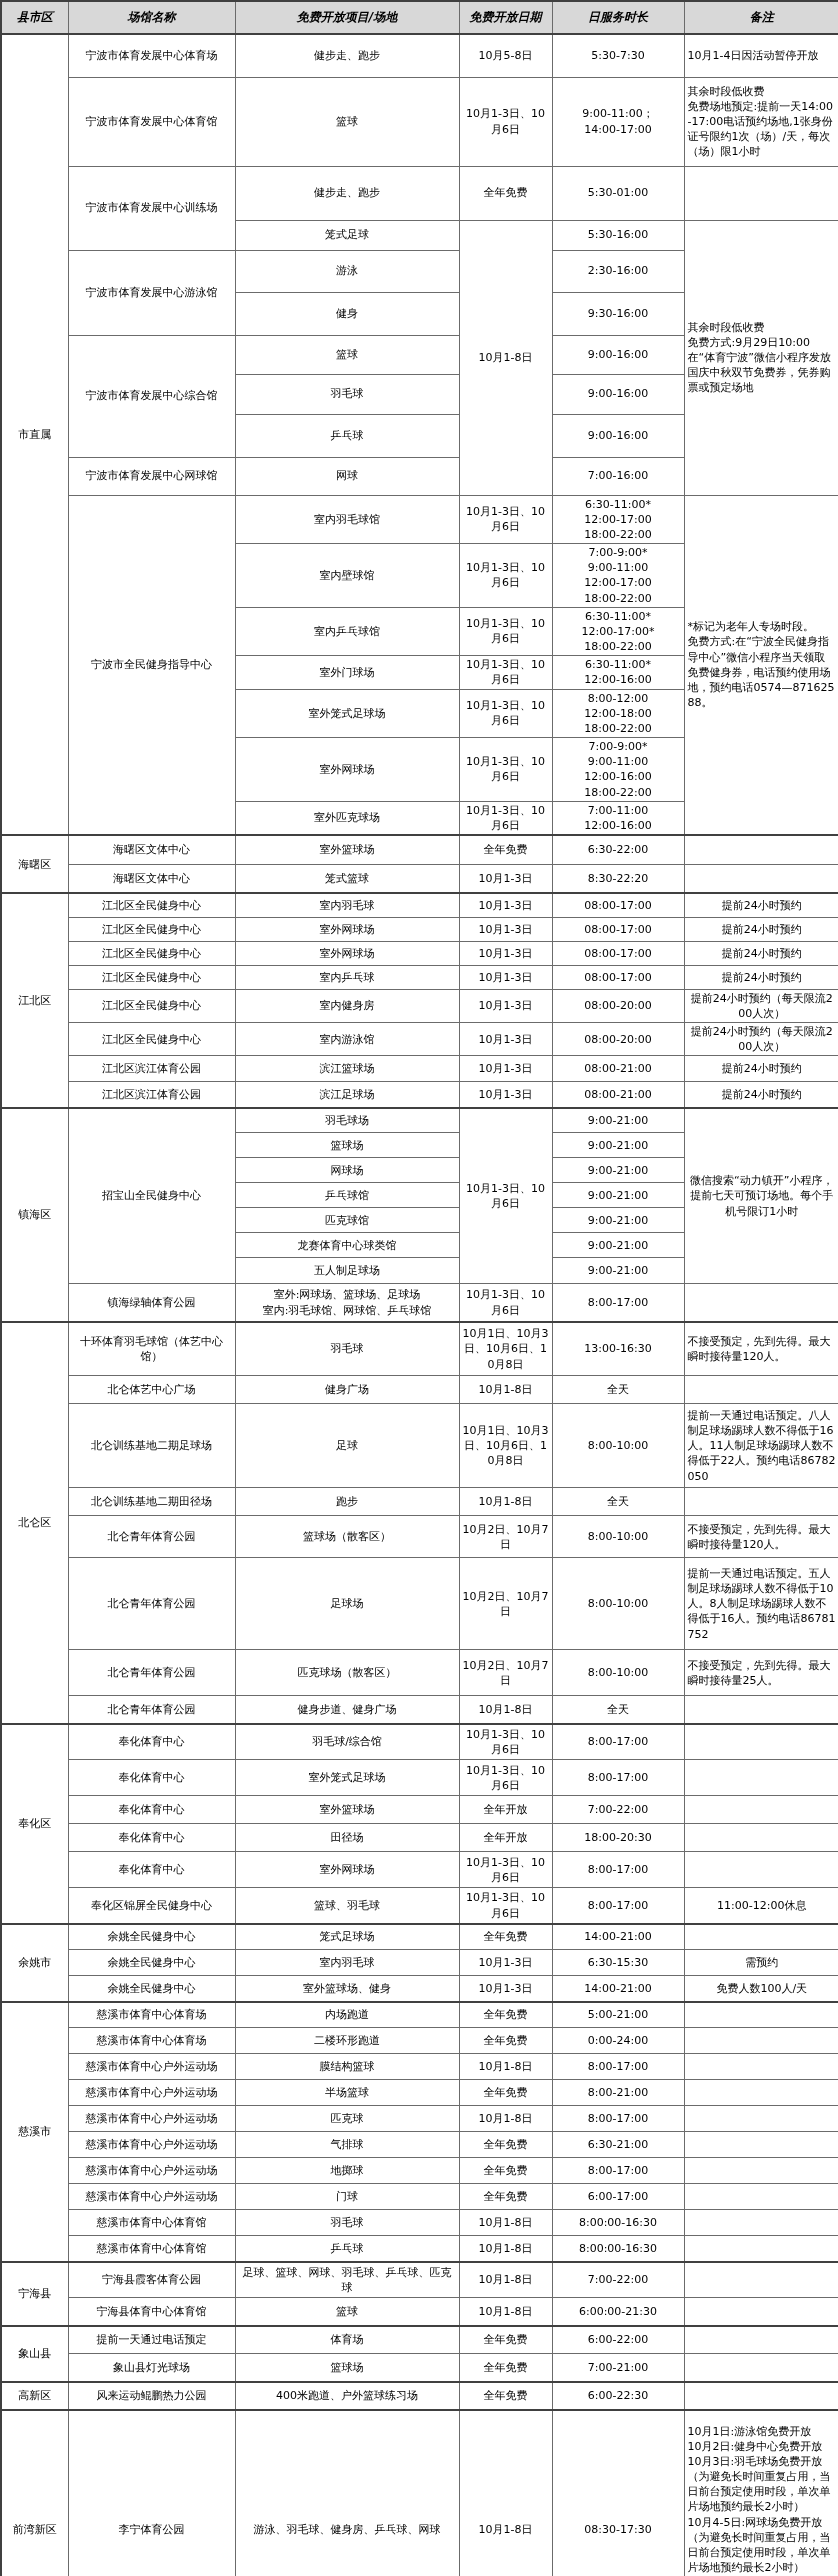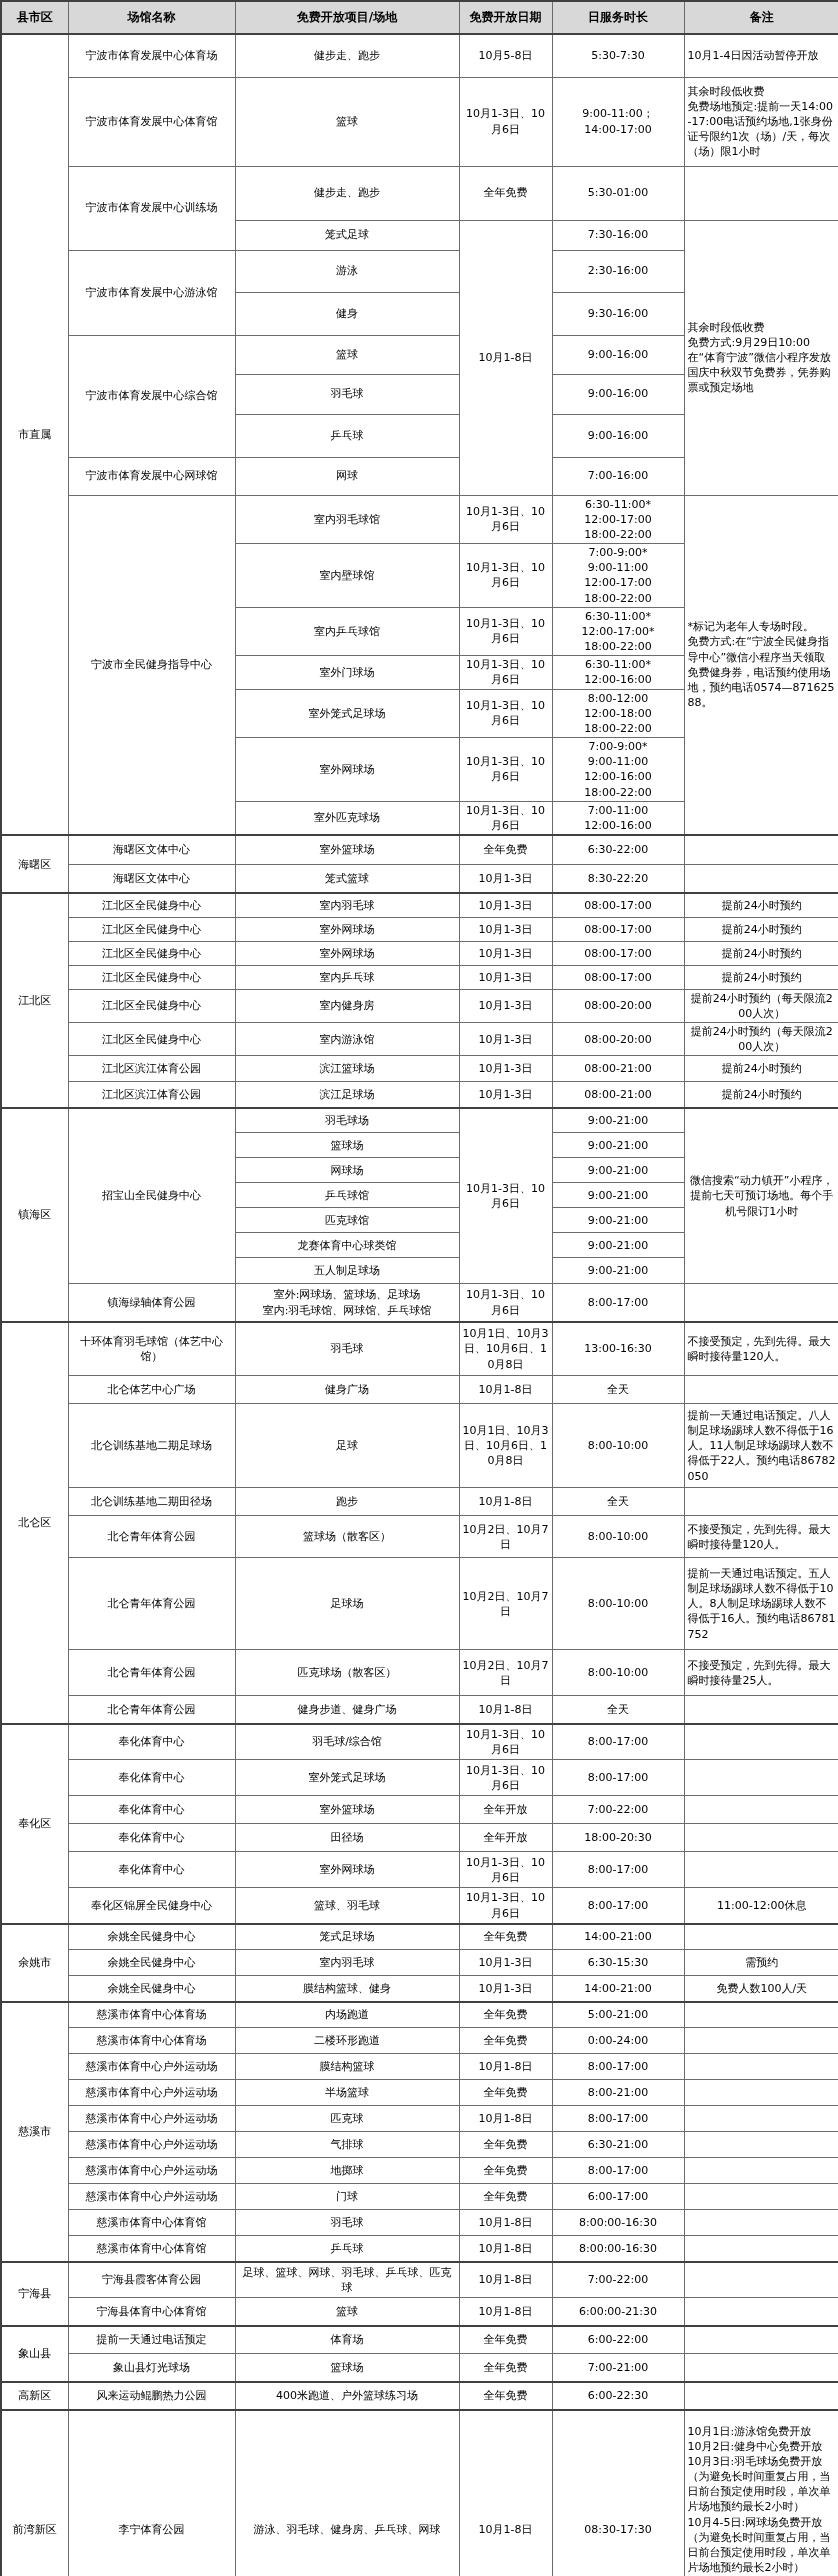--- a/index.html
+++ b/index.html
@@ -1,20 +1,20 @@
 <!DOCTYPE html>
 <html><head>
 <meta charset="utf-8">
 <style>
   html,body{margin:0;padding:0;background:#ffffff;}
   body{font-family:"DejaVu Sans","Liberation Sans",sans-serif;color:#000;}
   .page{width:839px;margin:0 auto;background:#fff;}
   table{border-collapse:collapse;table-layout:fixed;width:839px;border:2px solid #404040;}
   th{background:#d8d8d8;font-size:12px;font-weight:bold;border:1px solid #6b6b6b;
-     border-bottom:2px solid #404040;padding:7px 2px;text-align:center;}
+     border-bottom:2px solid #404040;padding:7px 2px;text-align:center;font-style:italic;}
   td{border:1px solid #6b6b6b;font-size:11px;line-height:1.38;padding:1px 3px;
      text-align:center;vertical-align:middle;white-space:pre-line;word-break:break-all;}
   td.l{text-align:left;}
   tr.sep td{border-top:2px solid #404040;}
 </style>
 </head>
 <body>
 
 <div class="page">
   <table>
@@ -57,21 +57,21 @@
         <tr style="height: 54px;">
           <td rowspan="2">宁波市体育发展中心训练场</td>
           <td>健步走、跑步</td>
           <td>全年免费</td>
           <td>5:30-01:00</td>
           <td></td>
         </tr>
         <tr style="height: 30px;">
           <td>笼式足球</td>
           <td rowspan="7">10月1-8日</td>
-          <td>7:30-16:00</td>
+          <td>5:30-16:00</td>
           <td rowspan="7" class="l">其余时段低收费
 免费方式:9月29日10:00在“体育宁波”微信小程序发放国庆中秋双节免费券，凭券购票或预定场地</td>
         </tr>
         <tr style="height: 42px;">
           <td rowspan="2">宁波市体育发展中心游泳馆</td>
           <td>游泳</td>
           <td>2:30-16:00</td>
         </tr>
         <tr style="height: 43px;">
           <td>健身</td>
@@ -369,21 +369,21 @@
         </tr>
         <tr style="height: 26px;">
           <td>余姚全民健身中心</td>
           <td>室内羽毛球</td>
           <td>10月1-3日</td>
           <td>6:30-15:30</td>
           <td>需预约</td>
         </tr>
         <tr style="height: 26px;">
           <td>余姚全民健身中心</td>
-          <td>膜结构篮球、健身</td>
+          <td>室外篮球场、健身</td>
           <td>10月1-3日</td>
           <td>14:00-21:00</td>
           <td>免费人数100人/天</td>
         </tr>
         <tr class="sep" style="height: 26px;">
           <td rowspan="10">慈溪市</td>
           <td>慈溪市体育中心体育场</td>
           <td>内场跑道</td>
           <td>全年免费</td>
           <td>5:00-21:00</td>

